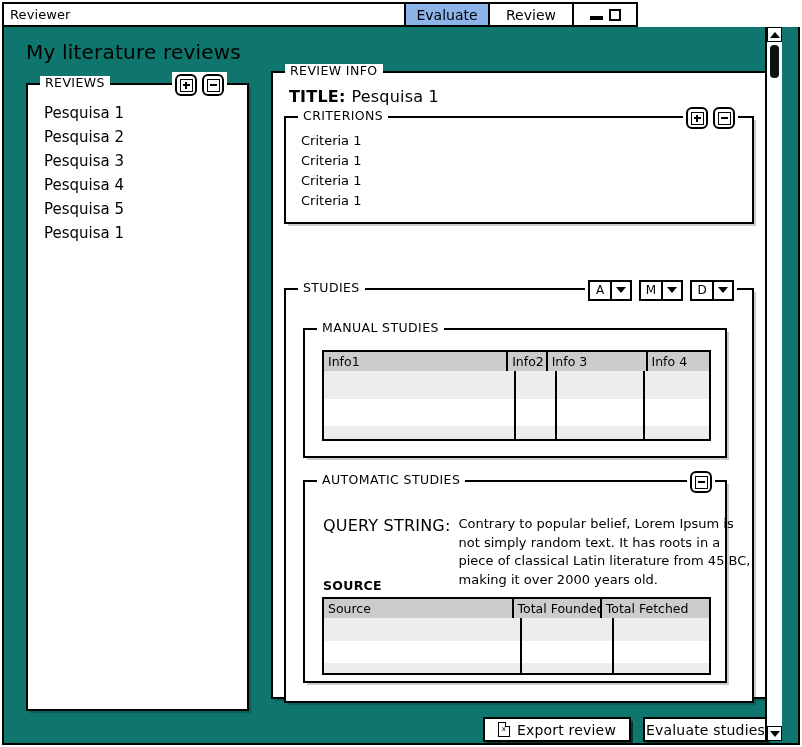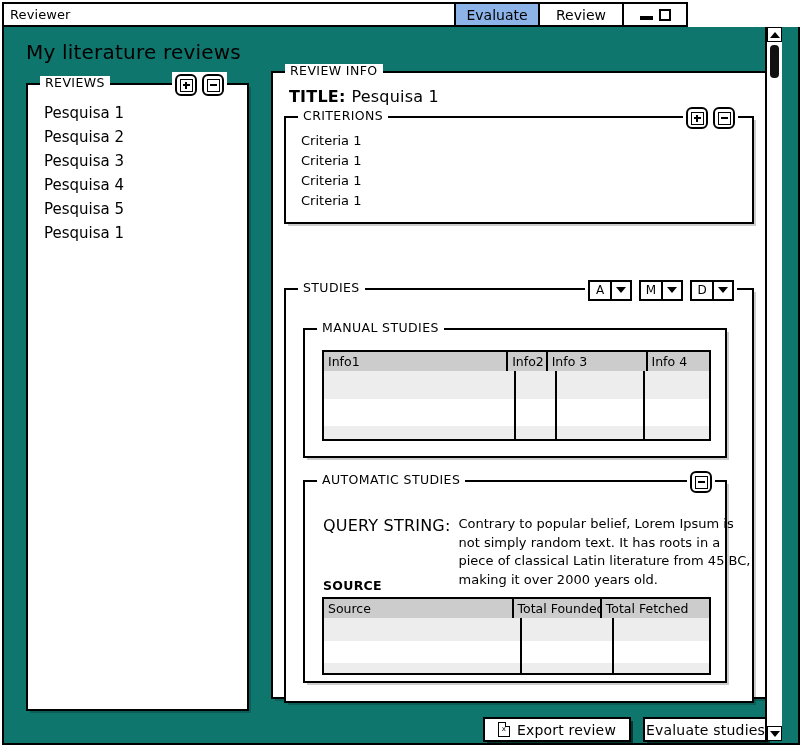--- a/index.html
+++ b/index.html
@@ -18,21 +18,21 @@
   #app-window {
     position: absolute;
     left: 0; top: 0;
     width: 802px; height: 747px;
     box-sizing: border-box;
   }
 
   .titlebar {
     position: absolute;
     left: 2px; top: 2px;
-    width: 686px; height: 25px;
+    width: 636px; height: 25px;
     box-sizing: border-box;
     border: 2px solid #000;
     background: #fff;
     display: flex;
     align-items: stretch;
   }
   .titlebar-title {
     flex: 1;
     display: flex;
     align-items: center;

